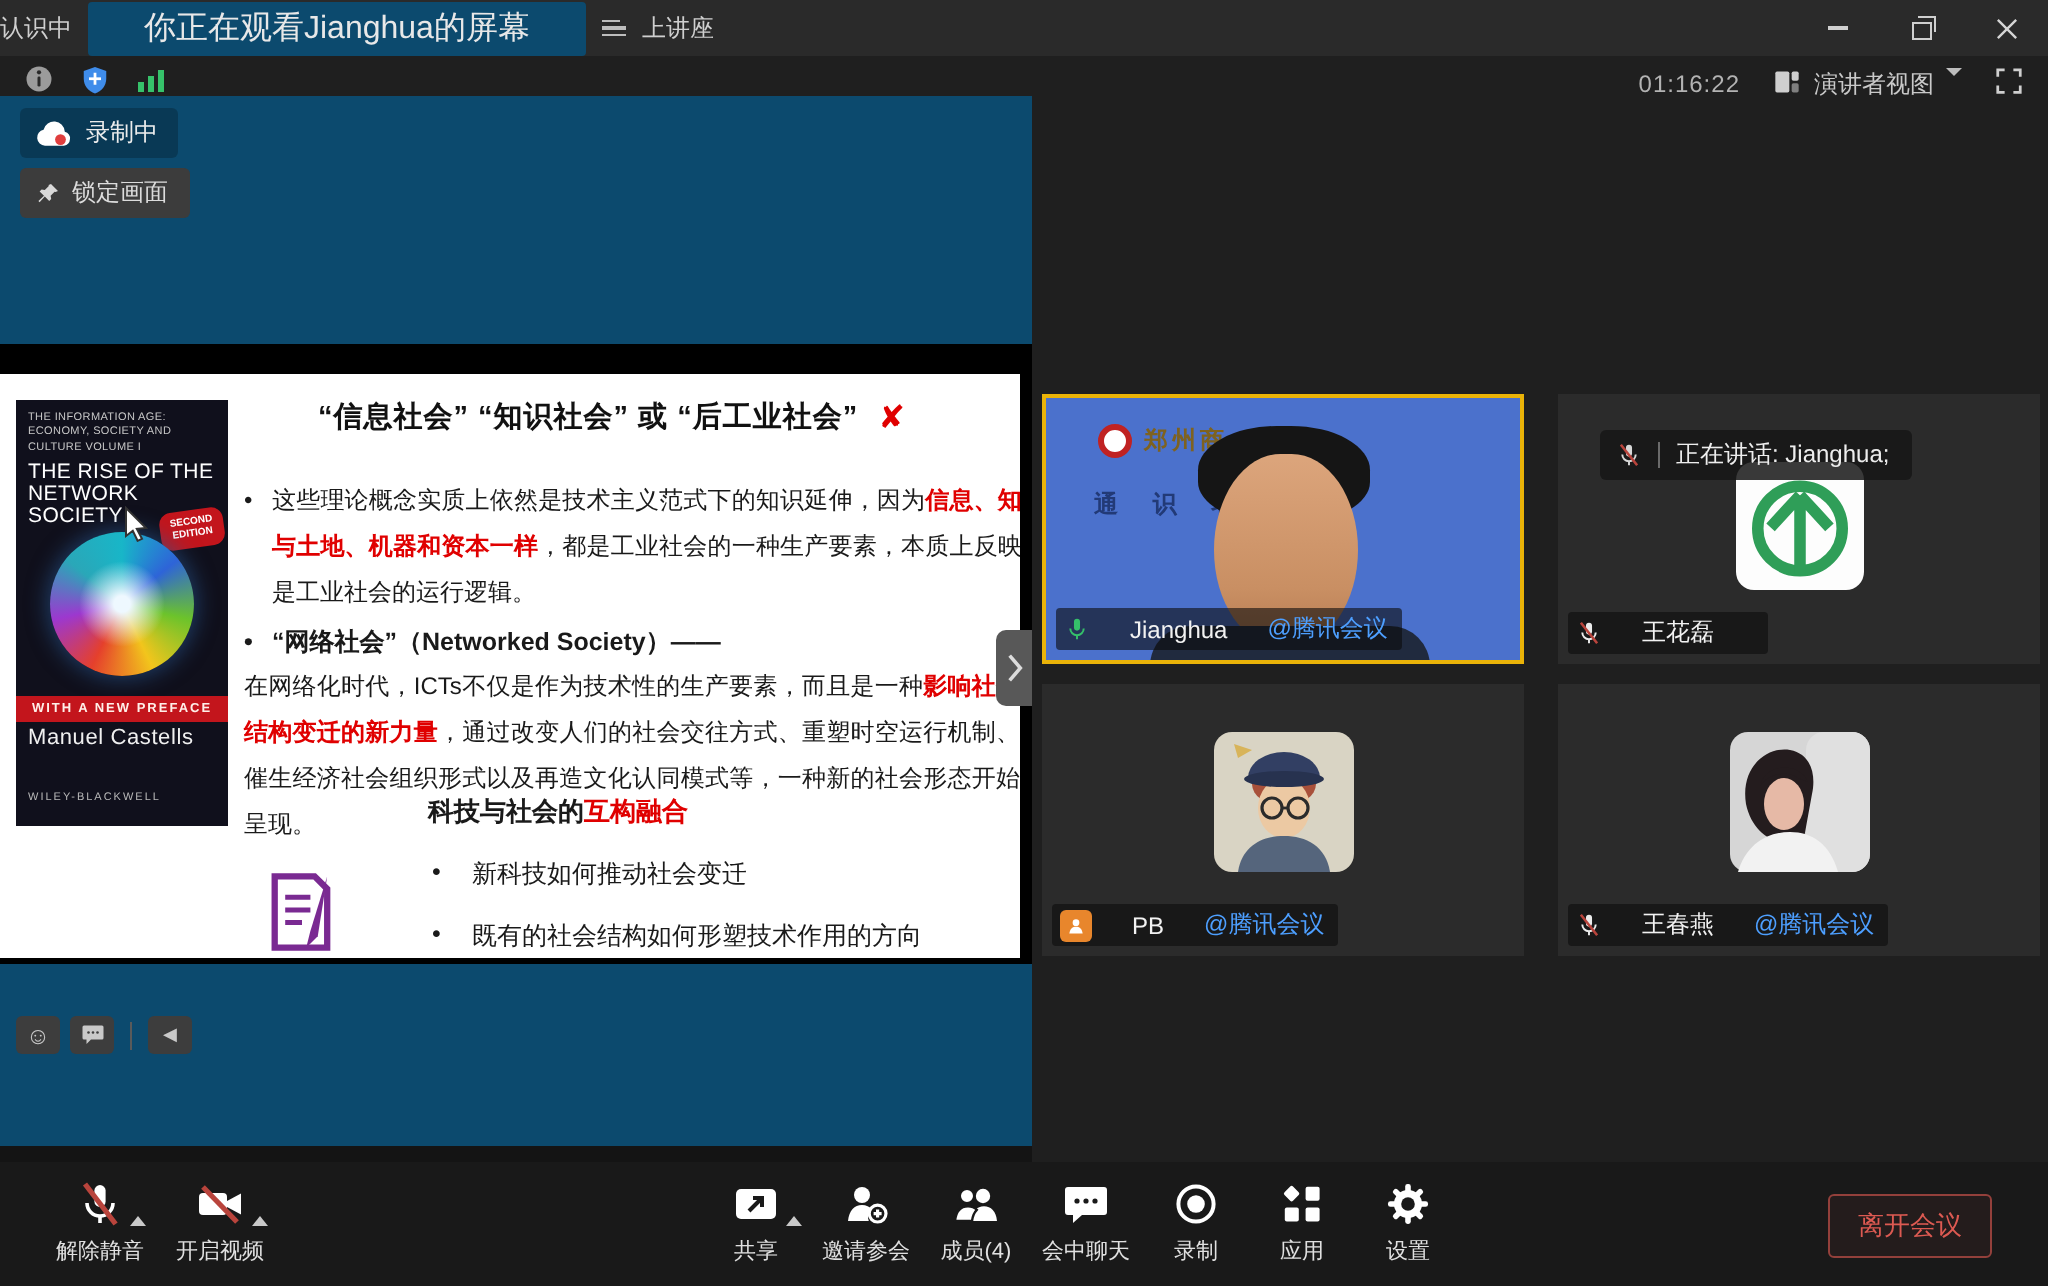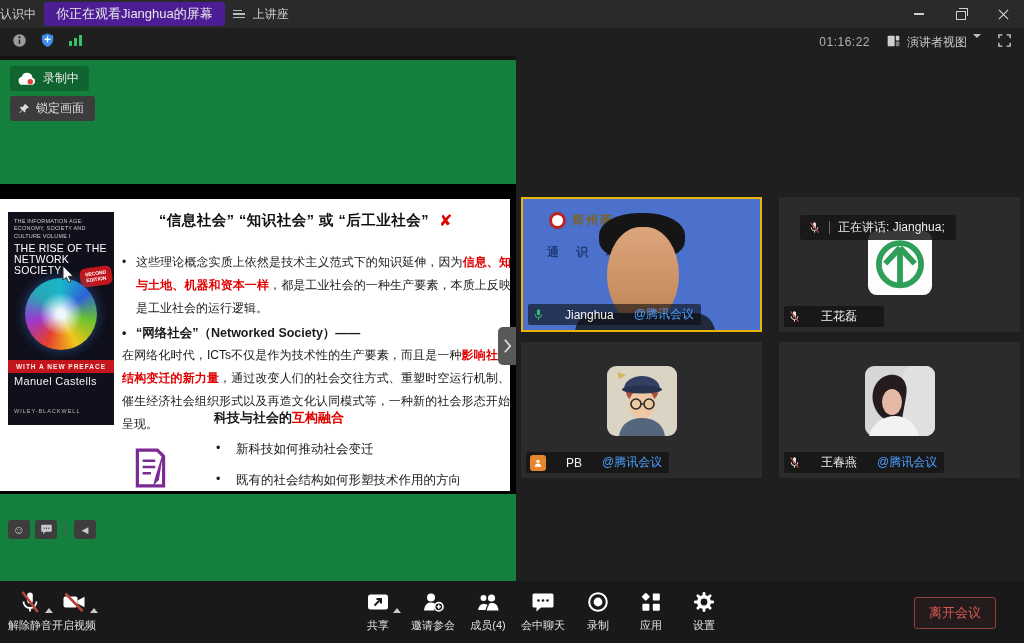--- a/index.html
+++ b/index.html
@@ -4,21 +4,21 @@
 <style>
   html,body{margin:0;padding:0}
   body{width:1024px;height:643px;position:relative;overflow:hidden;background:#141414;
        font-family:"Liberation Sans","DejaVu Sans",sans-serif;color:#ddd;-webkit-font-smoothing:antialiased}
   #app{position:absolute;inset:0}
 
   
   .titlebar{position:absolute;left:0;top:0;width:1024px;height:28px;background:#2a2a2a;
             display:flex;align-items:center;justify-content:flex-start}
   .tb-center{display:flex;align-items:center;gap:8px;font-size:12px;color:#cfcfcf}
-  .watch-pill{background:#4c1d95;color:#e8e8e8;padding:3px 12px;border-radius:2px;font-size:13px}
+  .watch-pill{background:#0c4a6e;color:#e8e8e8;padding:3px 28px;border-radius:2px;font-size:16px}
   .lines-icon{display:inline-flex;flex-direction:column;gap:2px;width:12px}
   .lines-icon i{display:block;height:1.5px;background:#bdbdbd}
   .lines-icon i:first-child{width:9px}
   .win-controls{position:absolute;right:0;top:0;height:28px;display:flex}
   .win-btn{width:42px;height:28px;display:flex;align-items:center;justify-content:center;cursor:pointer}
   .min-glyph{width:10px;height:1.5px;background:#cfcfcf}
   .max-glyph{width:8px;height:7px;border:1.2px solid #cfcfcf;position:relative;margin-top:2px}
   .max-glyph:before{content:"";position:absolute;left:2px;top:-4px;width:8px;height:7px;
                     border:1.2px solid #cfcfcf;border-left:none;border-bottom:none}
 
@@ -26,21 +26,21 @@
   .statusbar{position:absolute;left:0;top:28px;width:1024px;height:28px;background:#1f1f1f;
              display:flex;align-items:center;justify-content:space-between;padding:0 12px;box-sizing:border-box}
   .sb-left{display:flex;align-items:center;gap:13px}
   .sb-right{display:flex;align-items:center;gap:16px;font-size:12px;color:#c9c9c9}
   .timer{color:#b3b3b3;letter-spacing:.5px}
   .viewmode{display:flex;align-items:flex-start;gap:6px;cursor:pointer}
   .caret-down{width:0;height:0;border-left:4px solid transparent;border-right:4px solid transparent;
               border-top:4.5px solid #bdbdbd}
 
   
-  .stage{position:absolute;left:0;top:60px;width:516px;height:525px;background:#15803d;overflow:hidden}
+  .stage{position:absolute;left:0;top:48px;width:516px;height:525px;background:#0c4a6e;overflow:hidden}
   .rec-btn{position:absolute;left:10px;top:6px;display:flex;align-items:center;gap:7px;
            background:rgba(0,0,0,.22);padding:4px 10px 4px 8px;border-radius:3px;font-size:12px;color:#ececec}
   .lock-btn{position:absolute;left:10px;top:36px;display:flex;align-items:center;gap:6px;
             background:#3c3c3c;padding:4px 11px 4px 8px;border-radius:3px;font-size:12px;color:#dcdcdc;cursor:pointer}
 
   .slide-wrap{position:absolute;left:0;top:124px;width:516px;height:310px;background:#000}
   .slide{position:absolute;left:0;top:15px;width:510px;height:292px;background:#ffffff;overflow:hidden}
 
   
   .book{position:absolute;left:8px;top:13px;width:106px;height:213px;background:#10101c;overflow:hidden}
@@ -116,21 +116,21 @@
   
   .avatar-box{position:absolute;left:50%;transform:translateX(-50%)}
   .t2-avatar{top:34px}
   .t3-avatar,.t4-avatar{top:24px}
 
   .phone-badge{width:16px;height:16px;background:#e8862c;border-radius:3px;display:flex;
                align-items:center;justify-content:center}
 
   
   .toolbar{position:absolute;left:0;top:581px;width:1024px;height:62px;background:#191919}
-  .tb-group-left{position:absolute;left:8px;top:7px;display:flex;}
+  .tb-group-left{position:absolute;left:28px;top:7px;display:flex;gap:16px}
   .tb-group-center{position:absolute;left:358px;top:7px;display:flex;gap:13px}
   .tb-item{display:flex;flex-direction:column;align-items:center;cursor:pointer;min-width:40px}
   .tb-ic{height:27px;display:flex;align-items:center;justify-content:center;position:relative}
   .tb-label{font-size:11px;color:#e0e0e0;margin-top:3px;white-space:nowrap}
   .caret-up{position:absolute;right:-11px;bottom:2px;width:0;height:0;
             border-left:4px solid transparent;border-right:4px solid transparent;border-bottom:5px solid #c9c9c9}
   .leave-btn{position:absolute;right:28px;top:16px;height:30px;padding:0 14px;background:#241c1c;
              border:1px solid #93403b;border-radius:3px;color:#dd5a52;font-size:13px;display:flex;
              align-items:center;cursor:pointer}
 </style>

